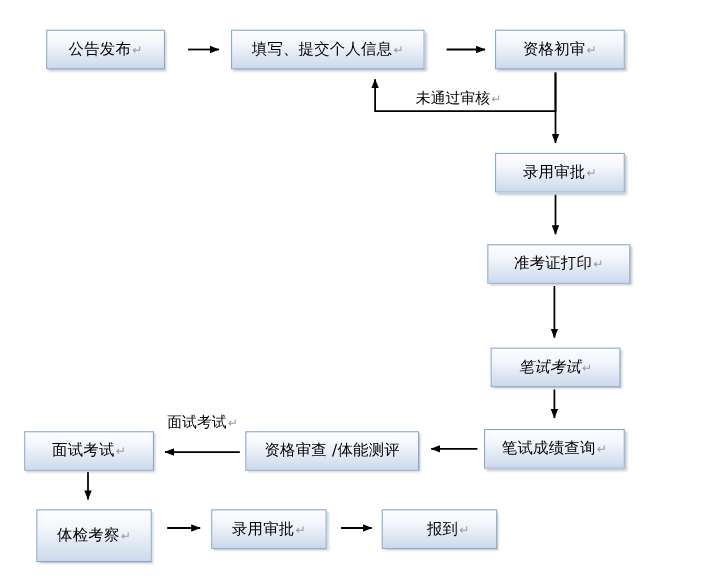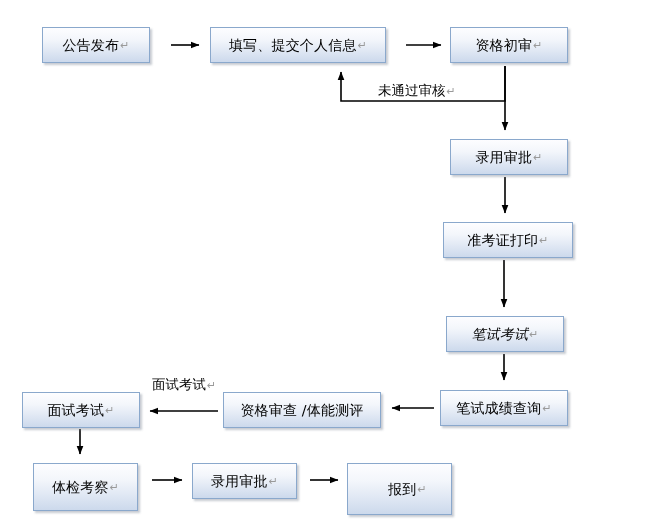--- a/index.html
+++ b/index.html
@@ -157,21 +157,21 @@
   <div class="node" style="left:33px; top:463px; width:105px; height:48px;">
     <span class="label">体检考察</span>
       <span class="pilcrow">↵</span>
   </div>
 
   <div class="node" style="left:192px; top:463px; width:105px; height:36px;">
     <span class="label">录用审批</span>
       <span class="pilcrow">↵</span>
   </div>
 
-  <div class="node" style="left:347px; top:463px; width:105px; height:52px;padding-left:16px;">
+  <div class="node" style="left:347px; top:463px; width:105px; height:36px;padding-left:16px;">
     <span class="label">报到</span>
       <span class="pilcrow">↵</span>
   </div>
 
   <div class="edge-label" style="left:378px; top:84px;">
     <span>未通过审核</span><span class="pilcrow">↵</span>
   </div>
 
   <div class="edge-label" style="left:152px; top:378px;">
     <span>面试考试</span><span class="pilcrow">↵</span>

